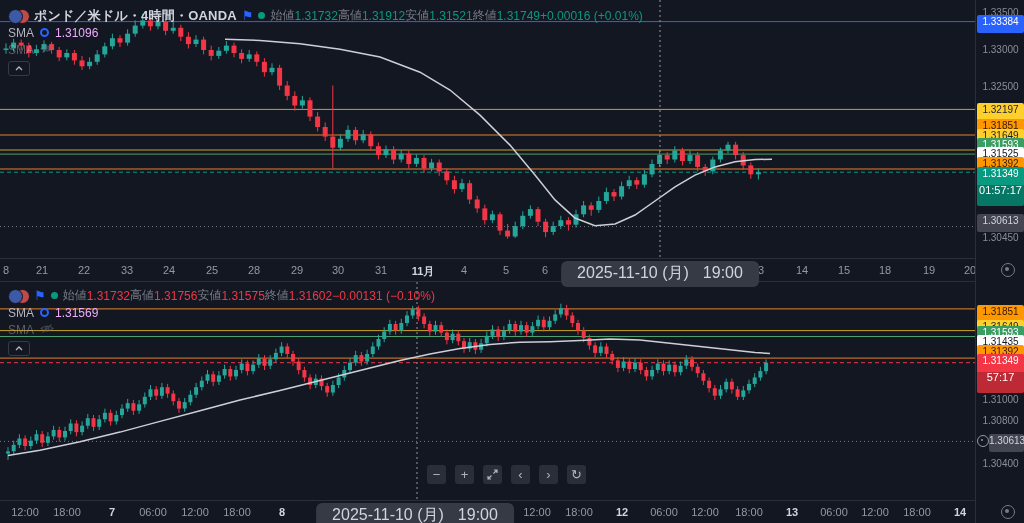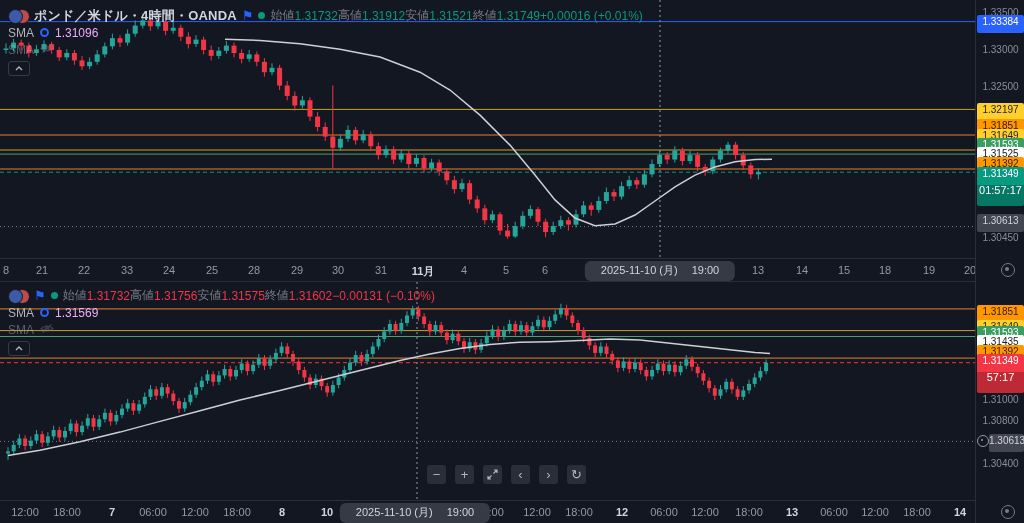--- a/index.html
+++ b/index.html
@@ -5,21 +5,21 @@
   html,body{margin:0;padding:0;background:#0d1117;}
   body{width:1024px;height:523px;overflow:hidden;font-family:"Liberation Sans",sans-serif;}
   .stage{position:relative;width:1024px;height:523px;background:#131722;}
   .panel{position:absolute;left:0;width:975px;}
   #panel-0{top:0;height:281px;}
   #panel-1{top:282px;height:241px;}
   .chart-svg{display:block;background:#131722;}
   .time-axis{position:absolute;left:0;width:975px;bottom:0;height:22px;border-top:1px solid #2A2E39;background:#131722;}
   .time-axis .tlab{position:absolute;top:5px;transform:translateX(-50%);font-size:11px;color:#9598A1;white-space:nowrap;}
   .time-axis .tlab.bold{color:#D1D4DC;font-weight:bold;}
-  .date-label{position:absolute;top:2px;transform:translateX(-50%);background:#363A45;color:#D1D4DC;font-size:11px;padding:2px 16px 3px;border-radius:6px;white-space:nowrap;z-index:3;}
+  .date-label{position:absolute;top:2px;transform:translateX(-50%);background:#363A45;color:#D1D4DC;font-size:16px;padding:2px 16px 3px;border-radius:6px;white-space:nowrap;z-index:3;}
   .date-label .dl-time{margin-left:14px;}
   #axis-col{position:absolute;left:975px;top:0;width:49px;height:523px;border-left:1px solid #2A2E39;background:#131722;z-index:2;}
   .tick{position:absolute;left:0;width:100%;text-align:center;font-size:10px;color:#8A8E98;height:12px;line-height:12px;}
   .plabel{position:absolute;left:1px;right:1px;text-align:center;font-size:10px;border-radius:2px;z-index:2;}
   .plabel .prow{height:18px;line-height:13px;}
   .plabel .crow{height:21px;line-height:11px;font-size:11px;background:rgba(0,0,0,0.22);border-radius:0 0 2px 2px;}
   .scale-icon{position:absolute;width:10px;height:10px;border:1px solid #9598A1;border-radius:50%;z-index:3;}
   .scale-icon i{position:absolute;left:3px;top:3px;width:2px;height:2px;background:#9598A1;border-radius:50%;}
   .hdivider{position:absolute;top:281px;left:0;width:1024px;height:1px;background:#2A2E39;z-index:1;}
   .legend{position:absolute;left:8px;z-index:4;}

